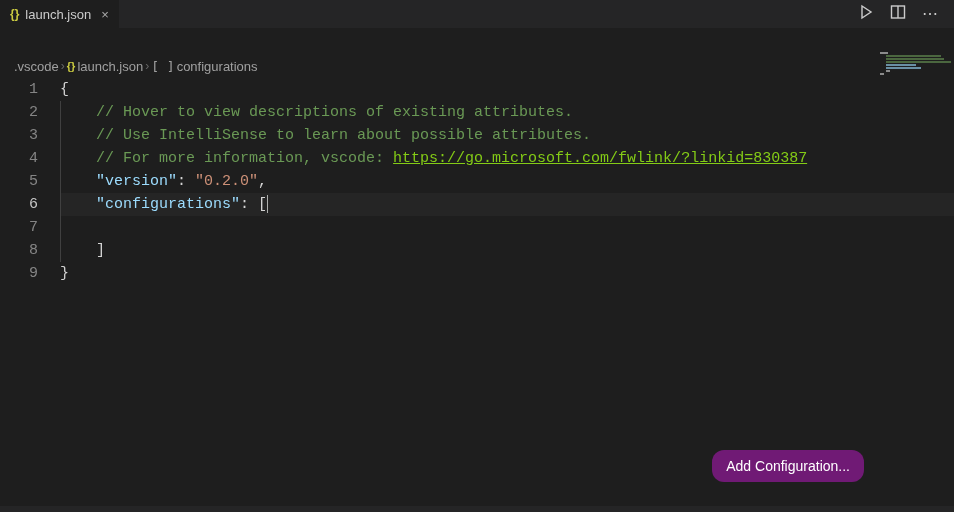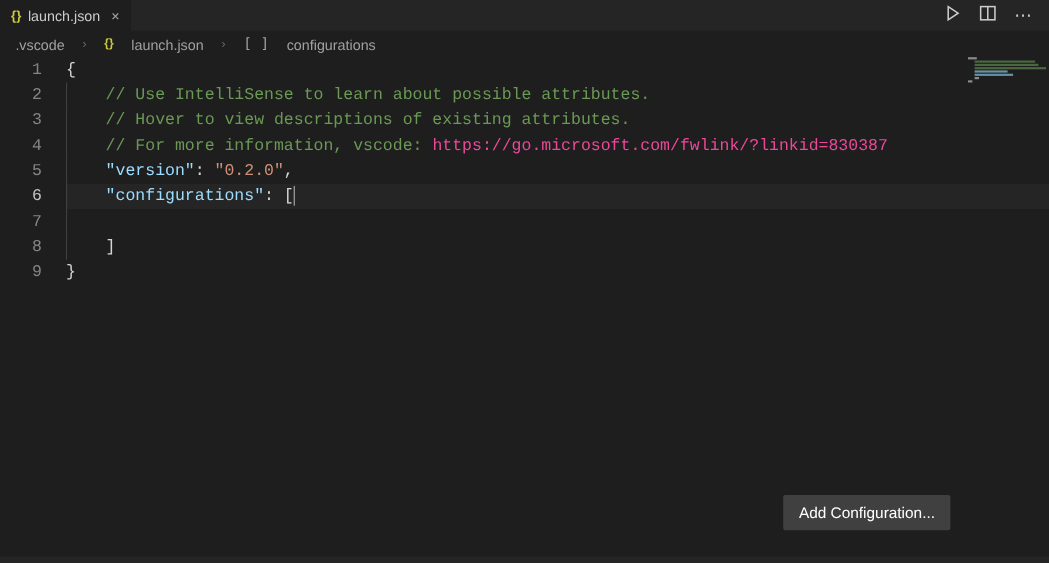--- a/index.html
+++ b/index.html
@@ -39,21 +39,22 @@
   }
   .tab-actions svg { width: 16px; height: 16px; stroke: #ccc; }
   
   .breadcrumb {
     display: flex;
     align-items: center;
     height: 24px;
     padding: 0 14px;
     font-size: 13px;
     color: #a0a0a0;
-    gap: 16px;
+    gap: 2px;
+    margin-top: 26px;
   }
   .breadcrumb .json-icon { color: #cbcb41; font-weight: bold; font-size: 11px;}
   .breadcrumb .brackets { color: #a0a0a0; font-family: monospace;}
   .chev { color: #666; font-size: 12px; }
   
   .editor {
     display: flex;
     font-family: Consolas, "Courier New", monospace;
     font-size: 15px;
     line-height: 23px;
@@ -73,21 +74,21 @@
     position: absolute;
     left: 0;
     top: 0;
     bottom: 0;
     border-left: 1px solid #404040;
   }
   .tok-brace { color: #d4d4d4; }
   .tok-comment { color: #6a9955; }
   .tok-key { color: #9cdcfe; }
   .tok-string { color: #ce9178; }
-  .tok-link { color: #ec4899; }
+  .tok-link { color: #84cc16; text-decoration: underline; }
   .tok-punc { color: #d4d4d4; }
   .cursor {
     display: inline-block;
     width: 1px;
     height: 18px;
     background: #aeafad;
     vertical-align: middle;
   }
   
   .minimap {
@@ -97,26 +98,26 @@
     width: 70px;
     height: 30px;
     opacity: 0.6;
   }
   .minimap .mline { height: 2px; margin-bottom: 1px; background: #6a9955; }
   
   .add-config {
     position: absolute;
     bottom: 30px;
     right: 90px;
-    background: #404040;
+    background: #701a75;
     color: #ffffff;
     border: none;
     padding: 8px 14px;
     font-size: 14px;
-    border-radius: 2px;
+    border-radius: 12px;
     cursor: pointer;
   }
   
   .bottom-edge {
     position: absolute;
     bottom: 0; left: 0; right: 0;
     height: 6px;
     background: #252526;
   }
 </style>
@@ -162,22 +163,22 @@
     <div>3</div>
     <div>4</div>
     <div>5</div>
     <div style="color:#c6c6c6">6</div>
     <div>7</div>
     <div>8</div>
     <div>9</div>
   </div>
   <div class="code">
     <div class="code-line"><span class="tok-brace">{</span></div>
+    <div class="code-line"><span class="indent-guide"></span>    <span class="tok-comment">// Hover to view descriptions of existing attributes.</span></div>
     <div class="code-line"><span class="indent-guide"></span>    <span class="tok-comment">// Use IntelliSense to learn about possible attributes.</span></div>
-    <div class="code-line"><span class="indent-guide"></span>    <span class="tok-comment">// Hover to view descriptions of existing attributes.</span></div>
     <div class="code-line"><span class="indent-guide"></span>    <span class="tok-comment"><span>// For more information, vscode: </span><span class="tok-link">https://go.microsoft.com/fwlink/?linkid=830387</span></span></div>
     <div class="code-line"><span class="indent-guide"></span>    <span class="tok-key">"version"</span><span class="tok-punc">: </span><span class="tok-string">"0.2.0"</span><span class="tok-punc">,</span></div>
     <div class="code-line current"><span class="indent-guide"></span>    <span class="tok-key">"configurations"</span><span class="tok-punc">: </span><span class="tok-brace">[</span><span class="cursor"></span></div>
     <div class="code-line"><span class="indent-guide"></span><span></span>&nbsp;</div>
     <div class="code-line"><span class="indent-guide"></span>    <span class="tok-brace">]</span></div>
     <div class="code-line"><span class="tok-brace">}</span></div>
   </div>
 </div>
 
 <div class="minimap">

